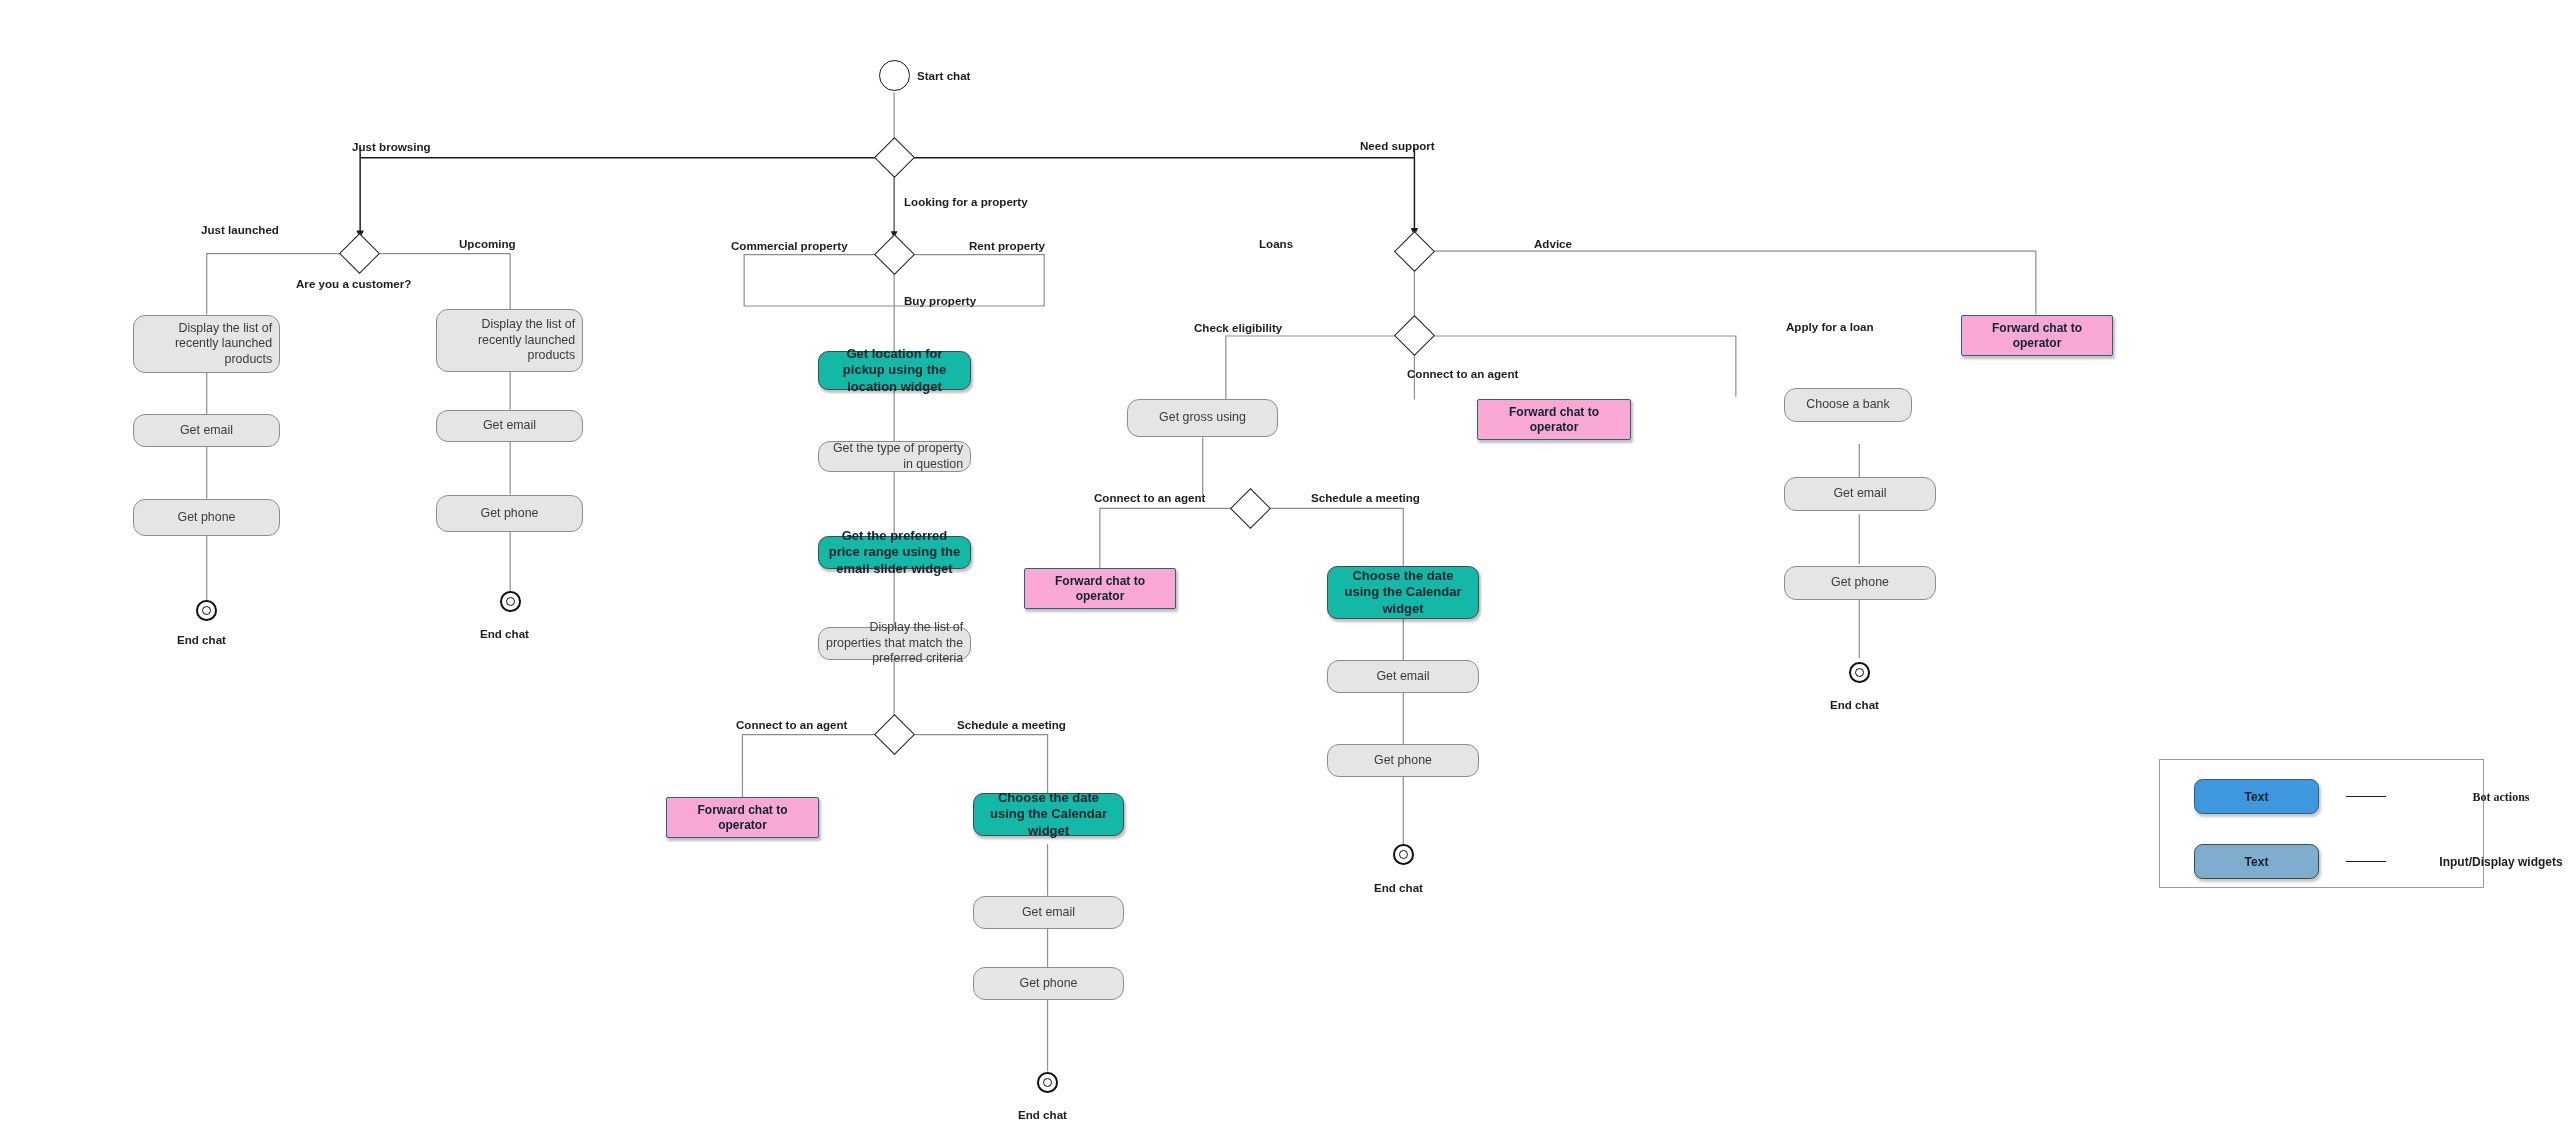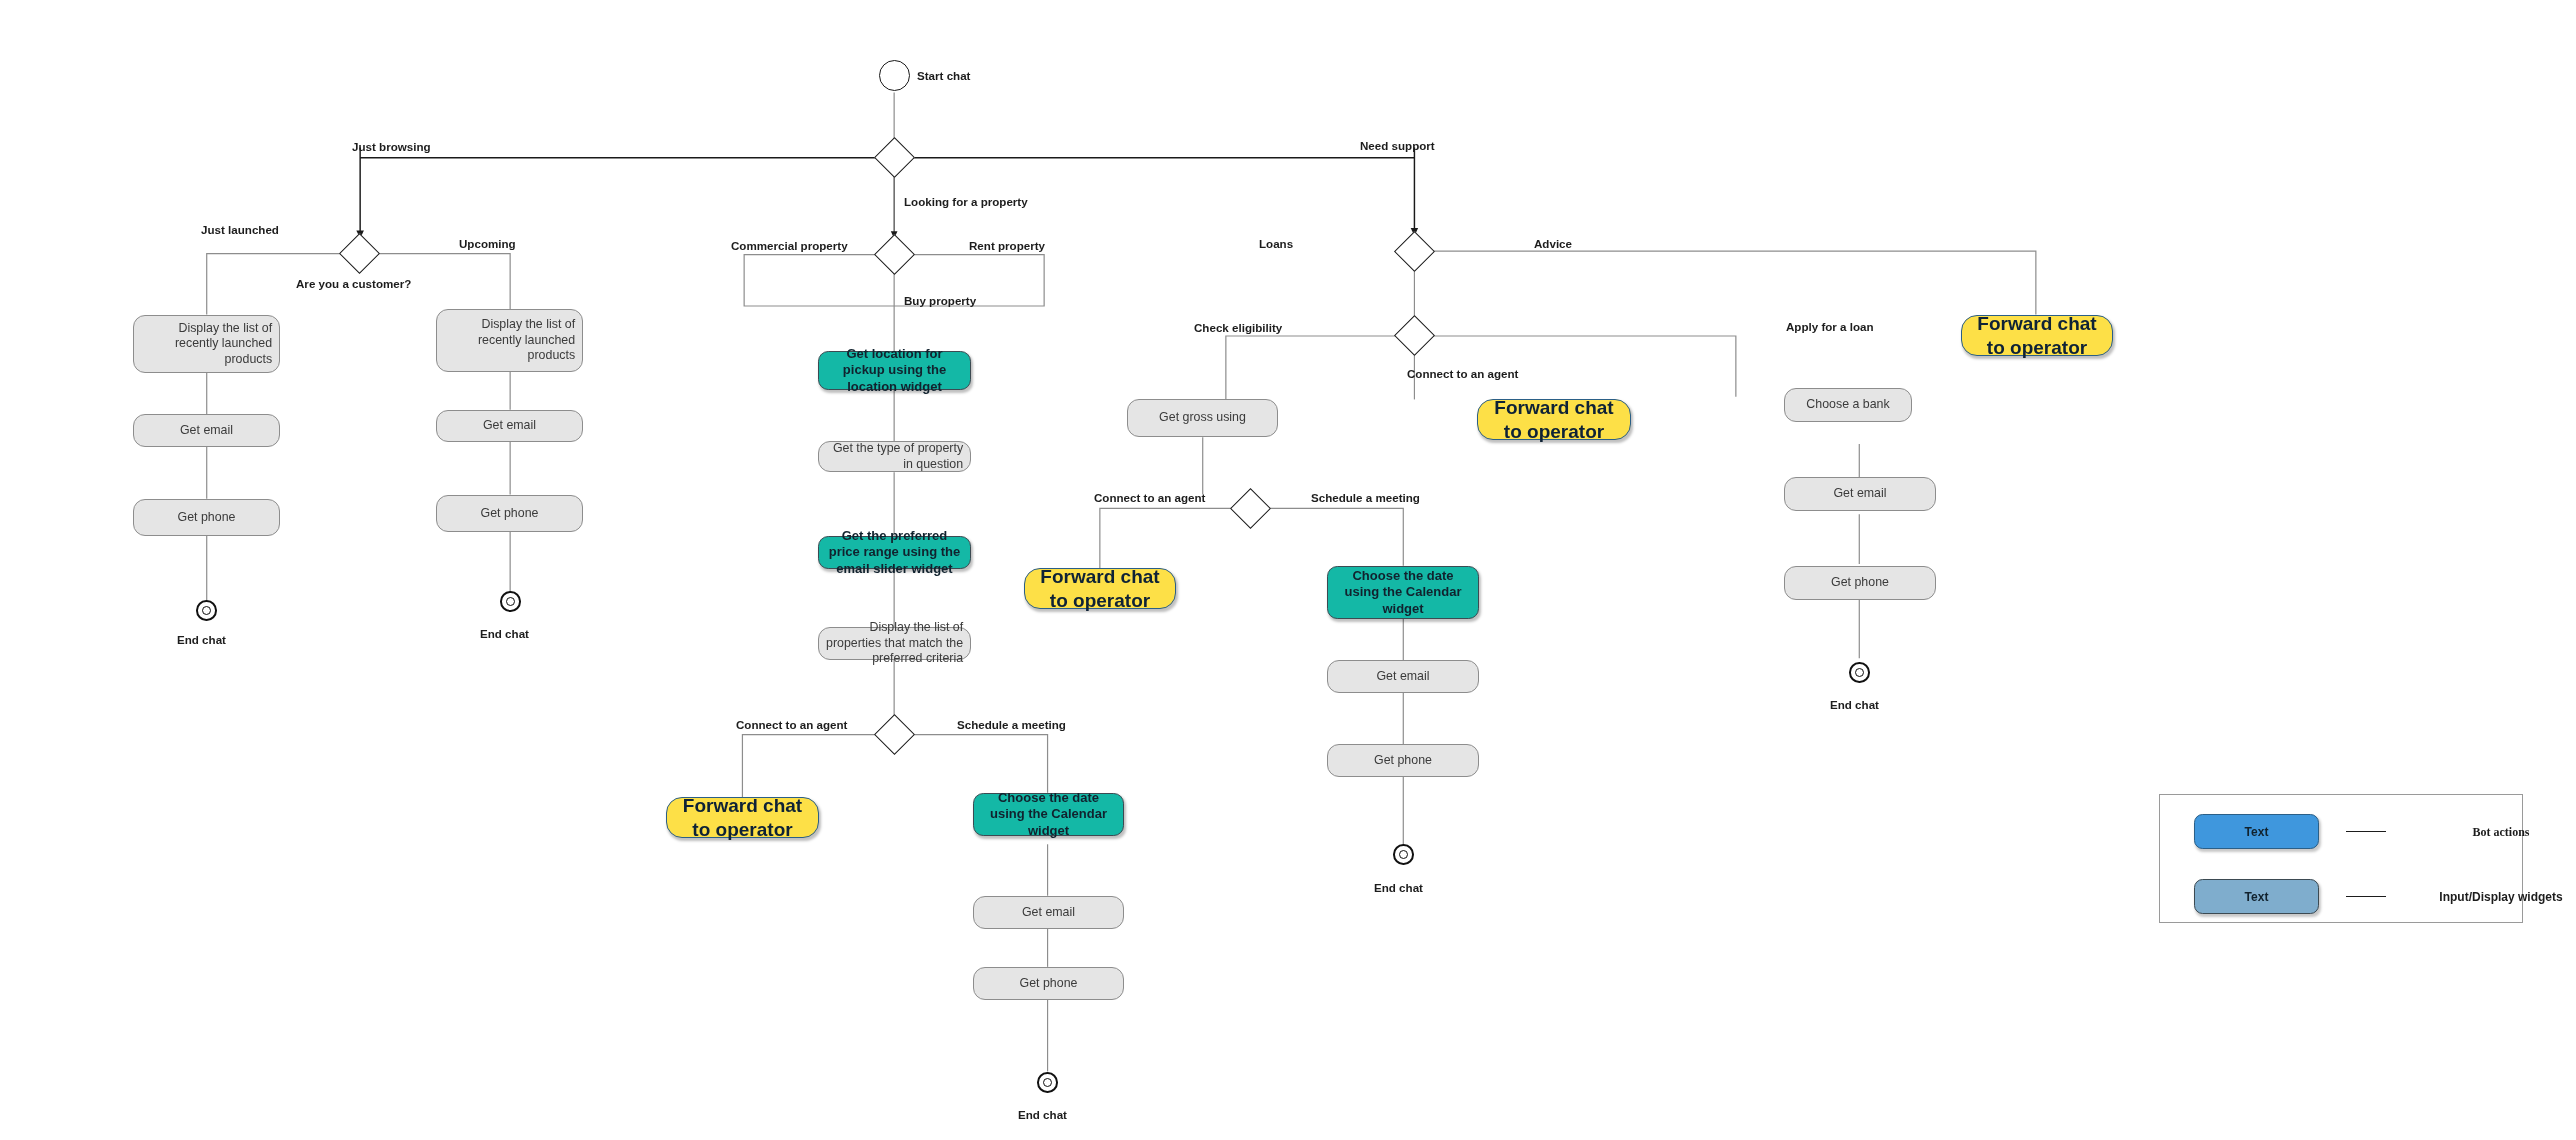--- a/index.html
+++ b/index.html
@@ -8,22 +8,22 @@
   svg#wires{position:absolute;left:0;top:0;width:2576px;height:1140px;pointer-events:none;}
 
   
   .node{position:absolute;box-sizing:border-box;display:flex;align-items:center;
         justify-content:center;text-align:center;line-height:1.25;}
   .n-plain{background:#e5e5e5;border:0.9px solid #8d8d8d;border-radius:12px;
            color:#3b3b3b;font-size:12.4px;font-weight:400;padding:3.4px 6.9px;text-align:right;}
   .n-widget{background:#14b8a6;border:0.9px solid #3c4a52;border-radius:10.3px;
             color:#11222e;font-size:13px;font-weight:700;padding:3.4px 6.9px;
             box-shadow:1.7px 2.6px 2.6px rgba(0,0,0,.25);}
-  .n-bot{background:#fde047;border:0.9px solid #2b5f87;border-radius:16px;
-         color:#0e2236;font-size:19px;font-weight:700;padding:3.4px 6.9px;
+  .n-bot{background:#f9a8d4;border:0.9px solid #2b5f87;border-radius:2px;
+         color:#0e2236;font-size:12px;font-weight:700;padding:3.4px 6.9px;
          box-shadow:1.7px 2.6px 2.6px rgba(0,0,0,.25);}
 
   
   .start-circle{position:absolute;width:31px;height:31px;border-radius:50%;
                 border:1.4px solid #1a1a1a;background:#fff;box-sizing:border-box;}
   
   .end-marker{position:absolute;width:20.6px;height:20.6px;border-radius:50%;
               border:2.1px solid #111;background:#fff;box-sizing:border-box;
               display:flex;align-items:center;justify-content:center;}
   .end-marker::after{content:"";width:9.4px;height:9.4px;border-radius:50%;
@@ -197,21 +197,21 @@
   <div class="nlabel" style="left:1374px;top:881px;">End chat</div>
 
   <div class="node n-bot" style="left:1961px;top:315px;width:152px;height:41px;">Forward chat to operator</div>
 
   <div class="node n-plain" style="left:1784px;top:388px;width:128px;height:34px;">Choose a bank</div>
   <div class="node n-plain" style="left:1784px;top:477px;width:152px;height:34px;">Get email</div>
   <div class="node n-plain" style="left:1784px;top:566px;width:152px;height:34px;">Get phone</div>
   <div class="end-marker" style="left:1849px;top:662px;"></div>
   <div class="nlabel" style="left:1830px;top:698px;">End chat</div>
 
-  <div class="legend" style="left:2159px;top:794px;width:364px;height:129px;">
+  <div class="legend" style="left:2159px;top:759px;width:325px;height:129px;">
     <div class="legend-swatch lg-bot" style="left:34px;top:19px;width:125px;height:35px;">Text</div>
     <div class="legend-rule" style="left:186px;top:36px;width:40px;"></div>
     <div class="legend-text" style="left:341px;top:30px;transform:translateX(-50%);font-family:Liberation Serif, serif;">Bot actions</div>
 
     <div class="legend-swatch lg-widget" style="left:34px;top:84px;width:125px;height:35px;">Text</div>
     <div class="legend-rule" style="left:186px;top:101px;width:40px;"></div>
     <div class="legend-text" style="left:341px;top:95px;transform:translateX(-50%);">Input/Display widgets</div>
   </div>
 
 </div>

